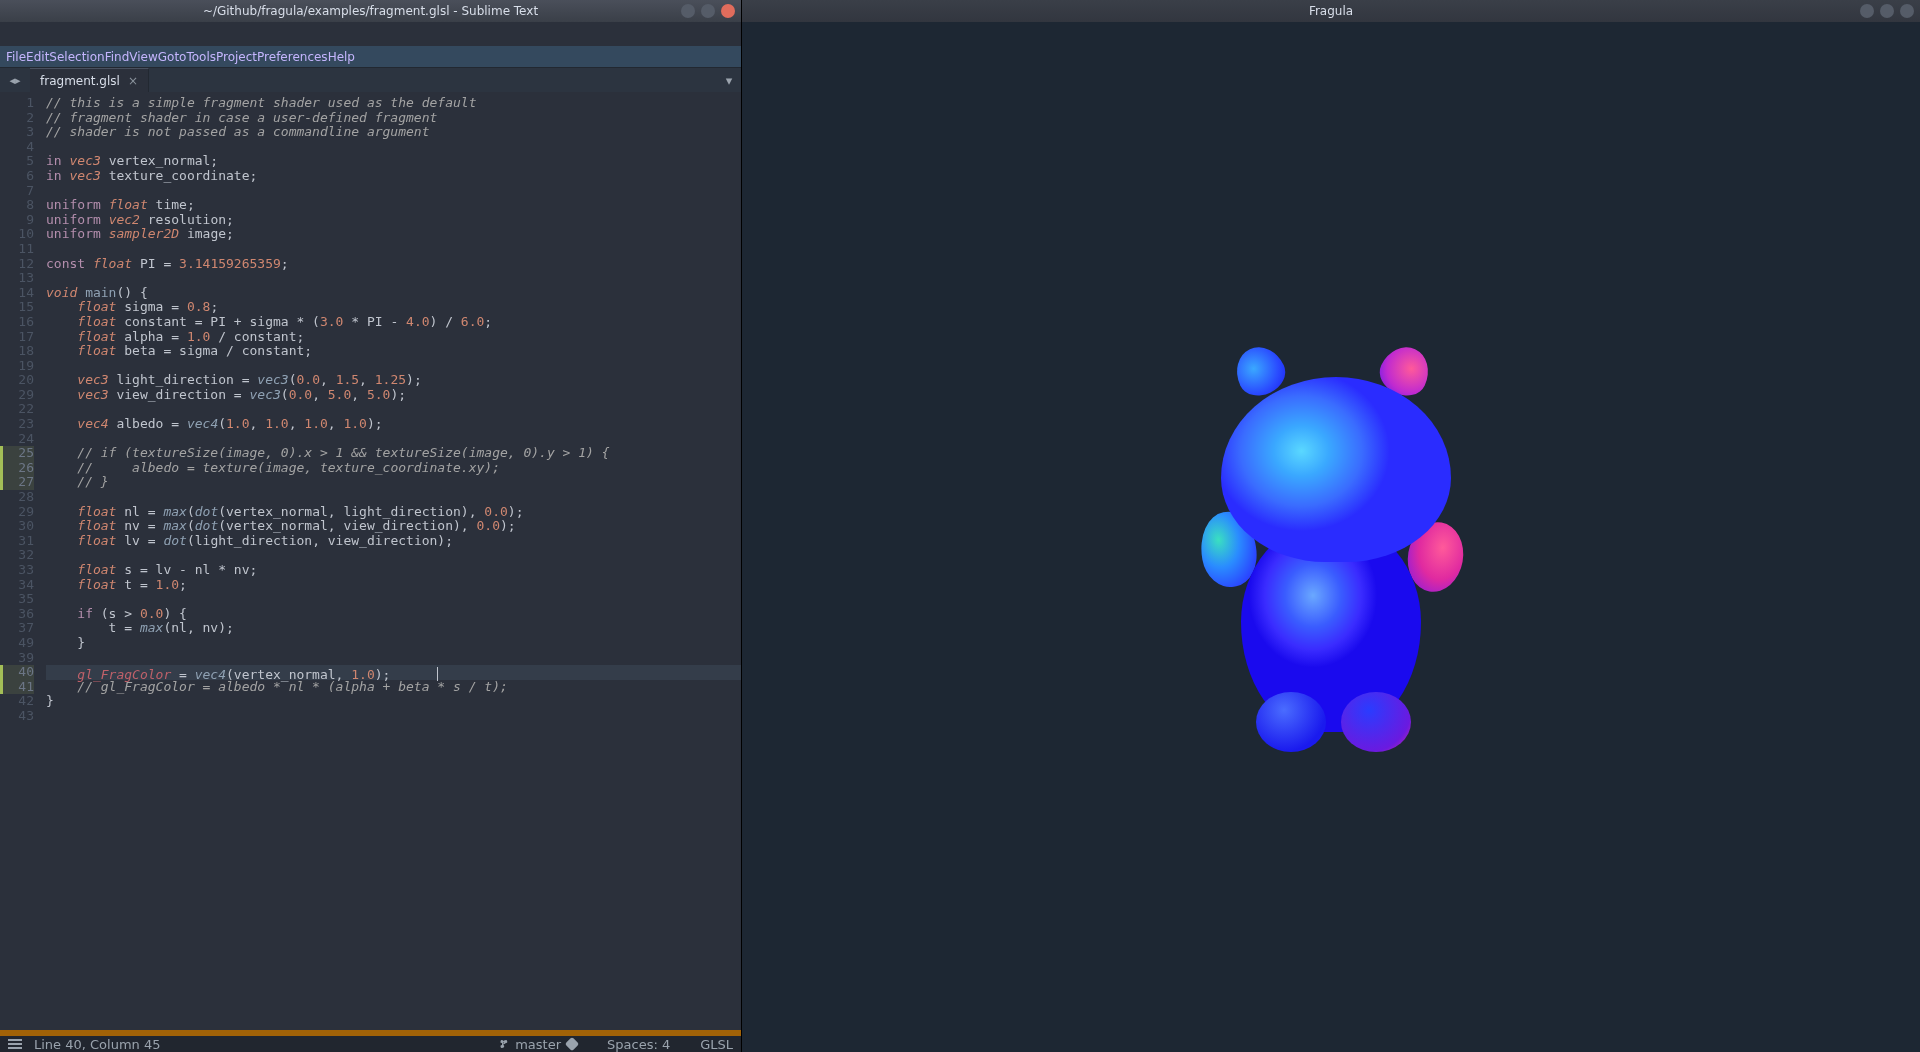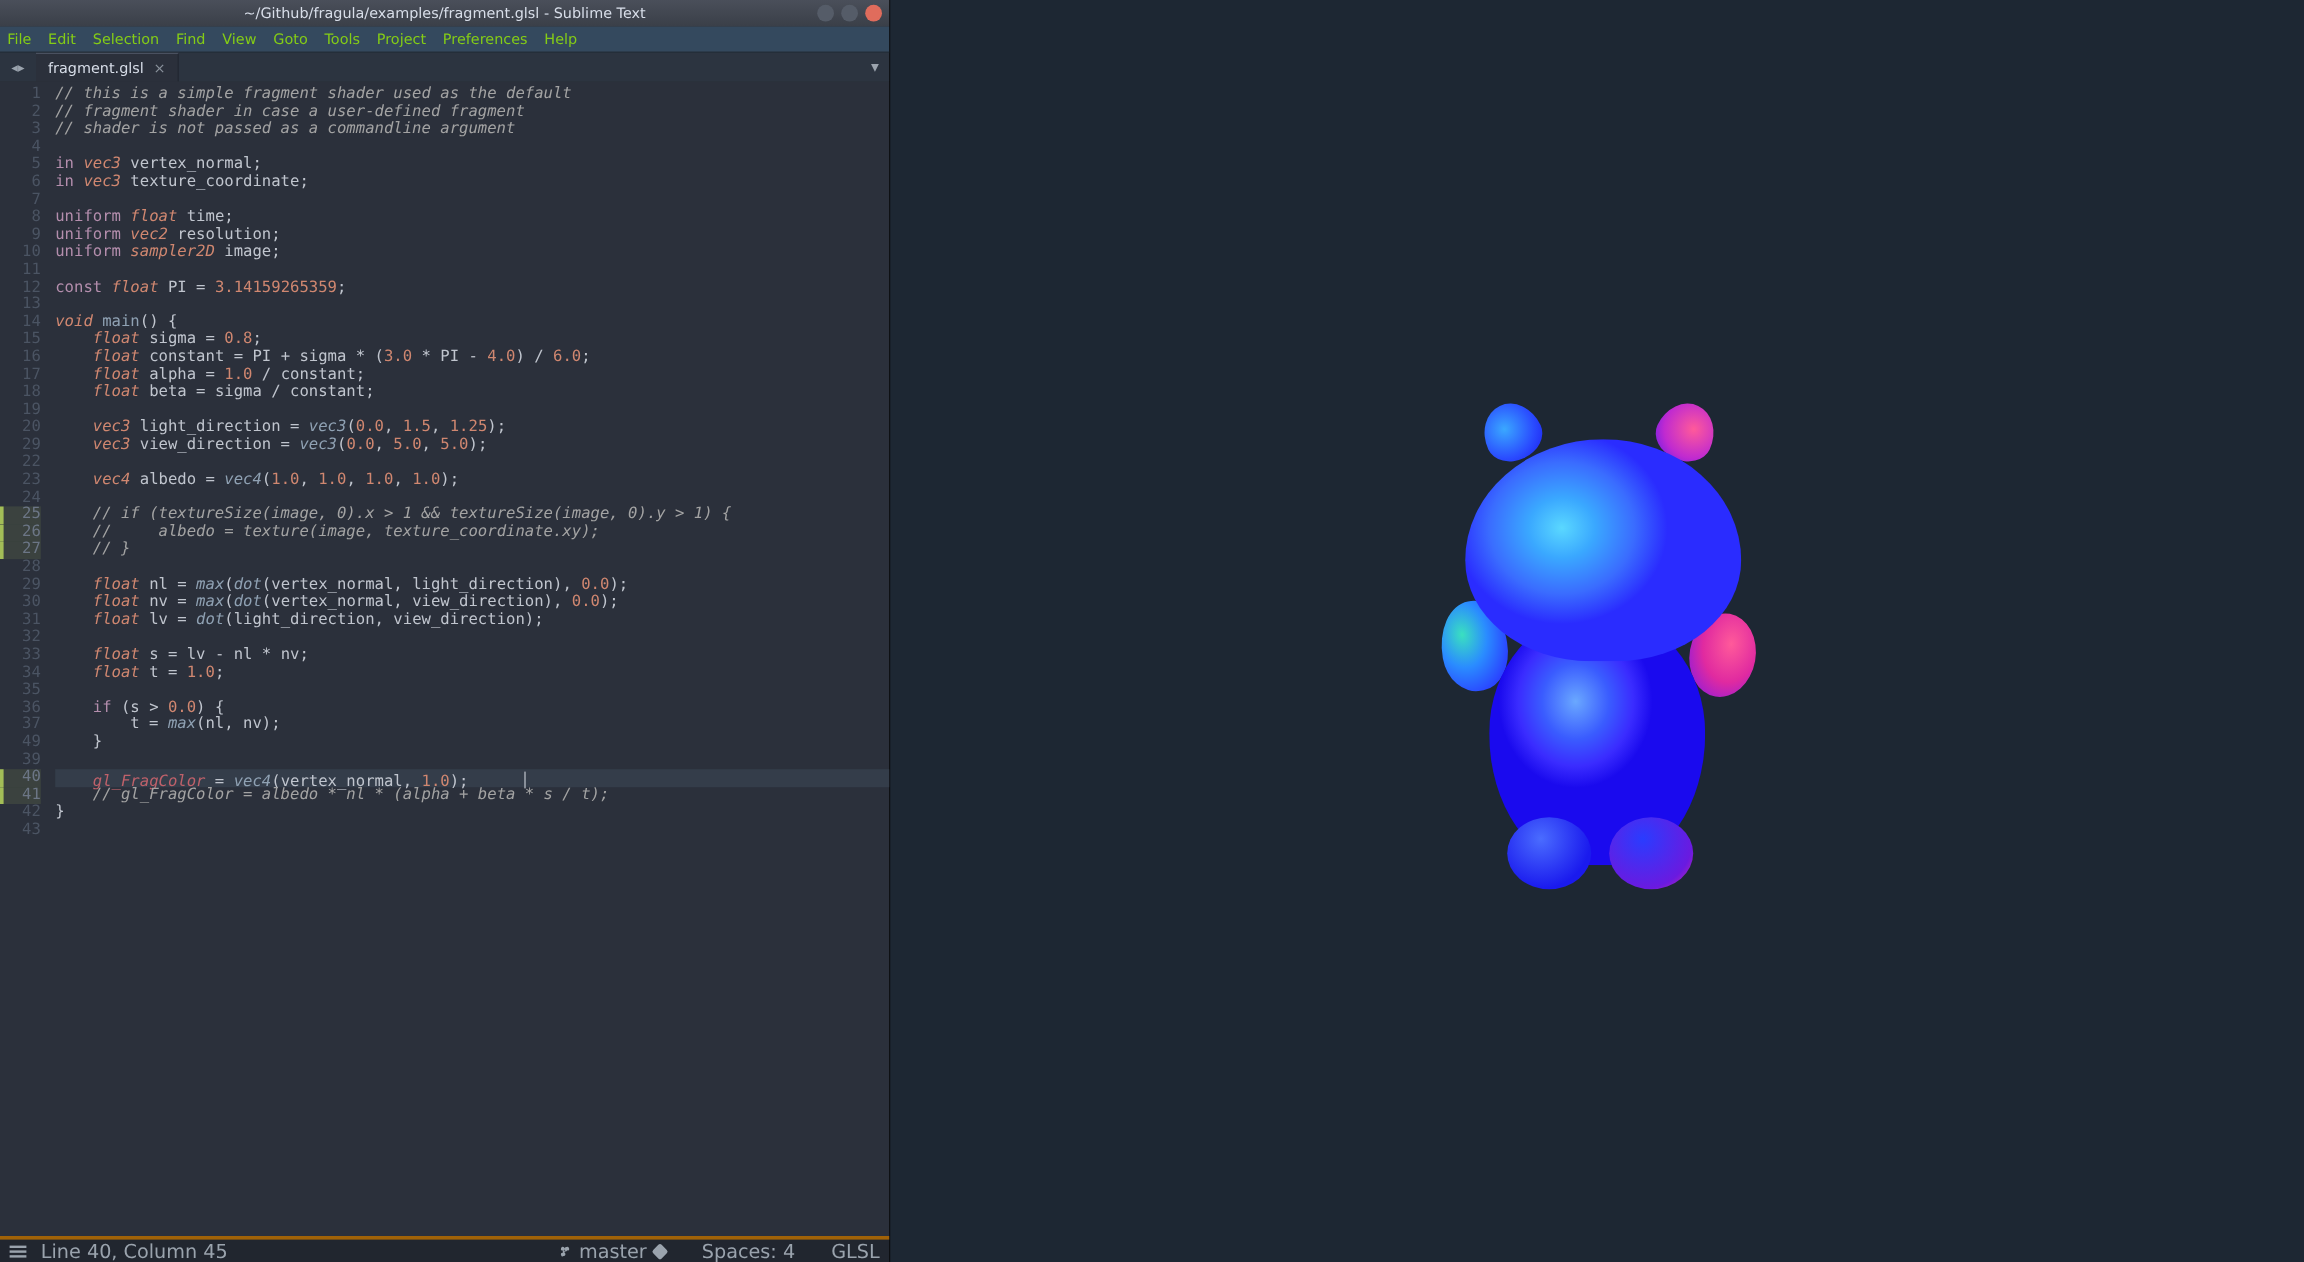--- a/index.html
+++ b/index.html
@@ -46,24 +46,24 @@
   }
   .win-min { background:#555c68; }
   .win-max { background:#555c68; }
   .win-close { background:#e06c5c; }
   .menubar {
     height: 22px;
     background: #34495e;
     display: flex;
     align-items: center;
     padding: 0 6px;
-    gap: 14px;
-    color: #84cc16;
+    color: #c4b5fd;
     font-size: 12px;
     border-bottom: 1px solid #222831;
+    margin-top: 24px;
   }
   .menubar span { cursor: default; }
   .tabstrip {
     height: 24px;
     background: #2c3440;
     display: flex;
     align-items: stretch;
     position: relative;
   }
   .nav-arrows {
@@ -138,27 +138,27 @@
   .c-type    { color:#d08770; font-style:italic; }
   .c-func    { color:#8fa1b3; }
   .c-num     { color:#d08770; }
   .c-ident   { color:#c0c5ce; }
   .c-builtin { color:#8fa1b3; font-style:italic; }
   .c-special { color:#bf616a; font-style:italic; }
 
   .statusbar {
     height:22px;
     background:#21262f;
-    border-top:3px solid #a16207;
+    border-top:6px solid #a16207;
     display:flex;
     align-items:center;
     padding:0 8px;
     gap:12px;
     color:#9aa3ad;
-    font-size:16px;
+    font-size:13px;
   }
   .statusbar .burger {
     width:14px;height:10px;
     display:flex;flex-direction:column;justify-content:space-between;
   }
   .statusbar .burger div{height:2px;background:#9aa3ad;}
   .statusbar .spacer{flex:1;}
   .statusbar .git{display:flex;align-items:center;gap:4px;}
   .statusbar svg{width:12px;height:12px;}
 
@@ -342,20 +342,28 @@
         </svg>
       <span>master</span>
       <span style="display:inline-block;width:10px;height:10px;background:#9aa3ad;border-radius:2px;transform:rotate(45deg);margin-left:2px;"></span>
     </div>
     <span style="margin-left:18px;">Spaces: 4</span>
     <span style="margin-left:18px;">GLSL</span>
   </div>
 </div>
 
 <div class="right-window">
+  <div class="titlebar">
+    <span>Fragula</span>
+    <div class="win-controls">
+      <span class="win-btn win-min"></span>
+      <span class="win-btn win-max"></span>
+      <span class="win-btn win-close"></span>
+    </div>
+  </div>
   <div class="viewport">
     <div class="render">
       <div class="ear-l"></div>
       <div class="ear-r"></div>
       <div class="arm-l"></div>
       <div class="arm-r"></div>
       <div class="body"></div>
       <div class="leg-l"></div>
       <div class="leg-r"></div>
       <div class="head"></div>

